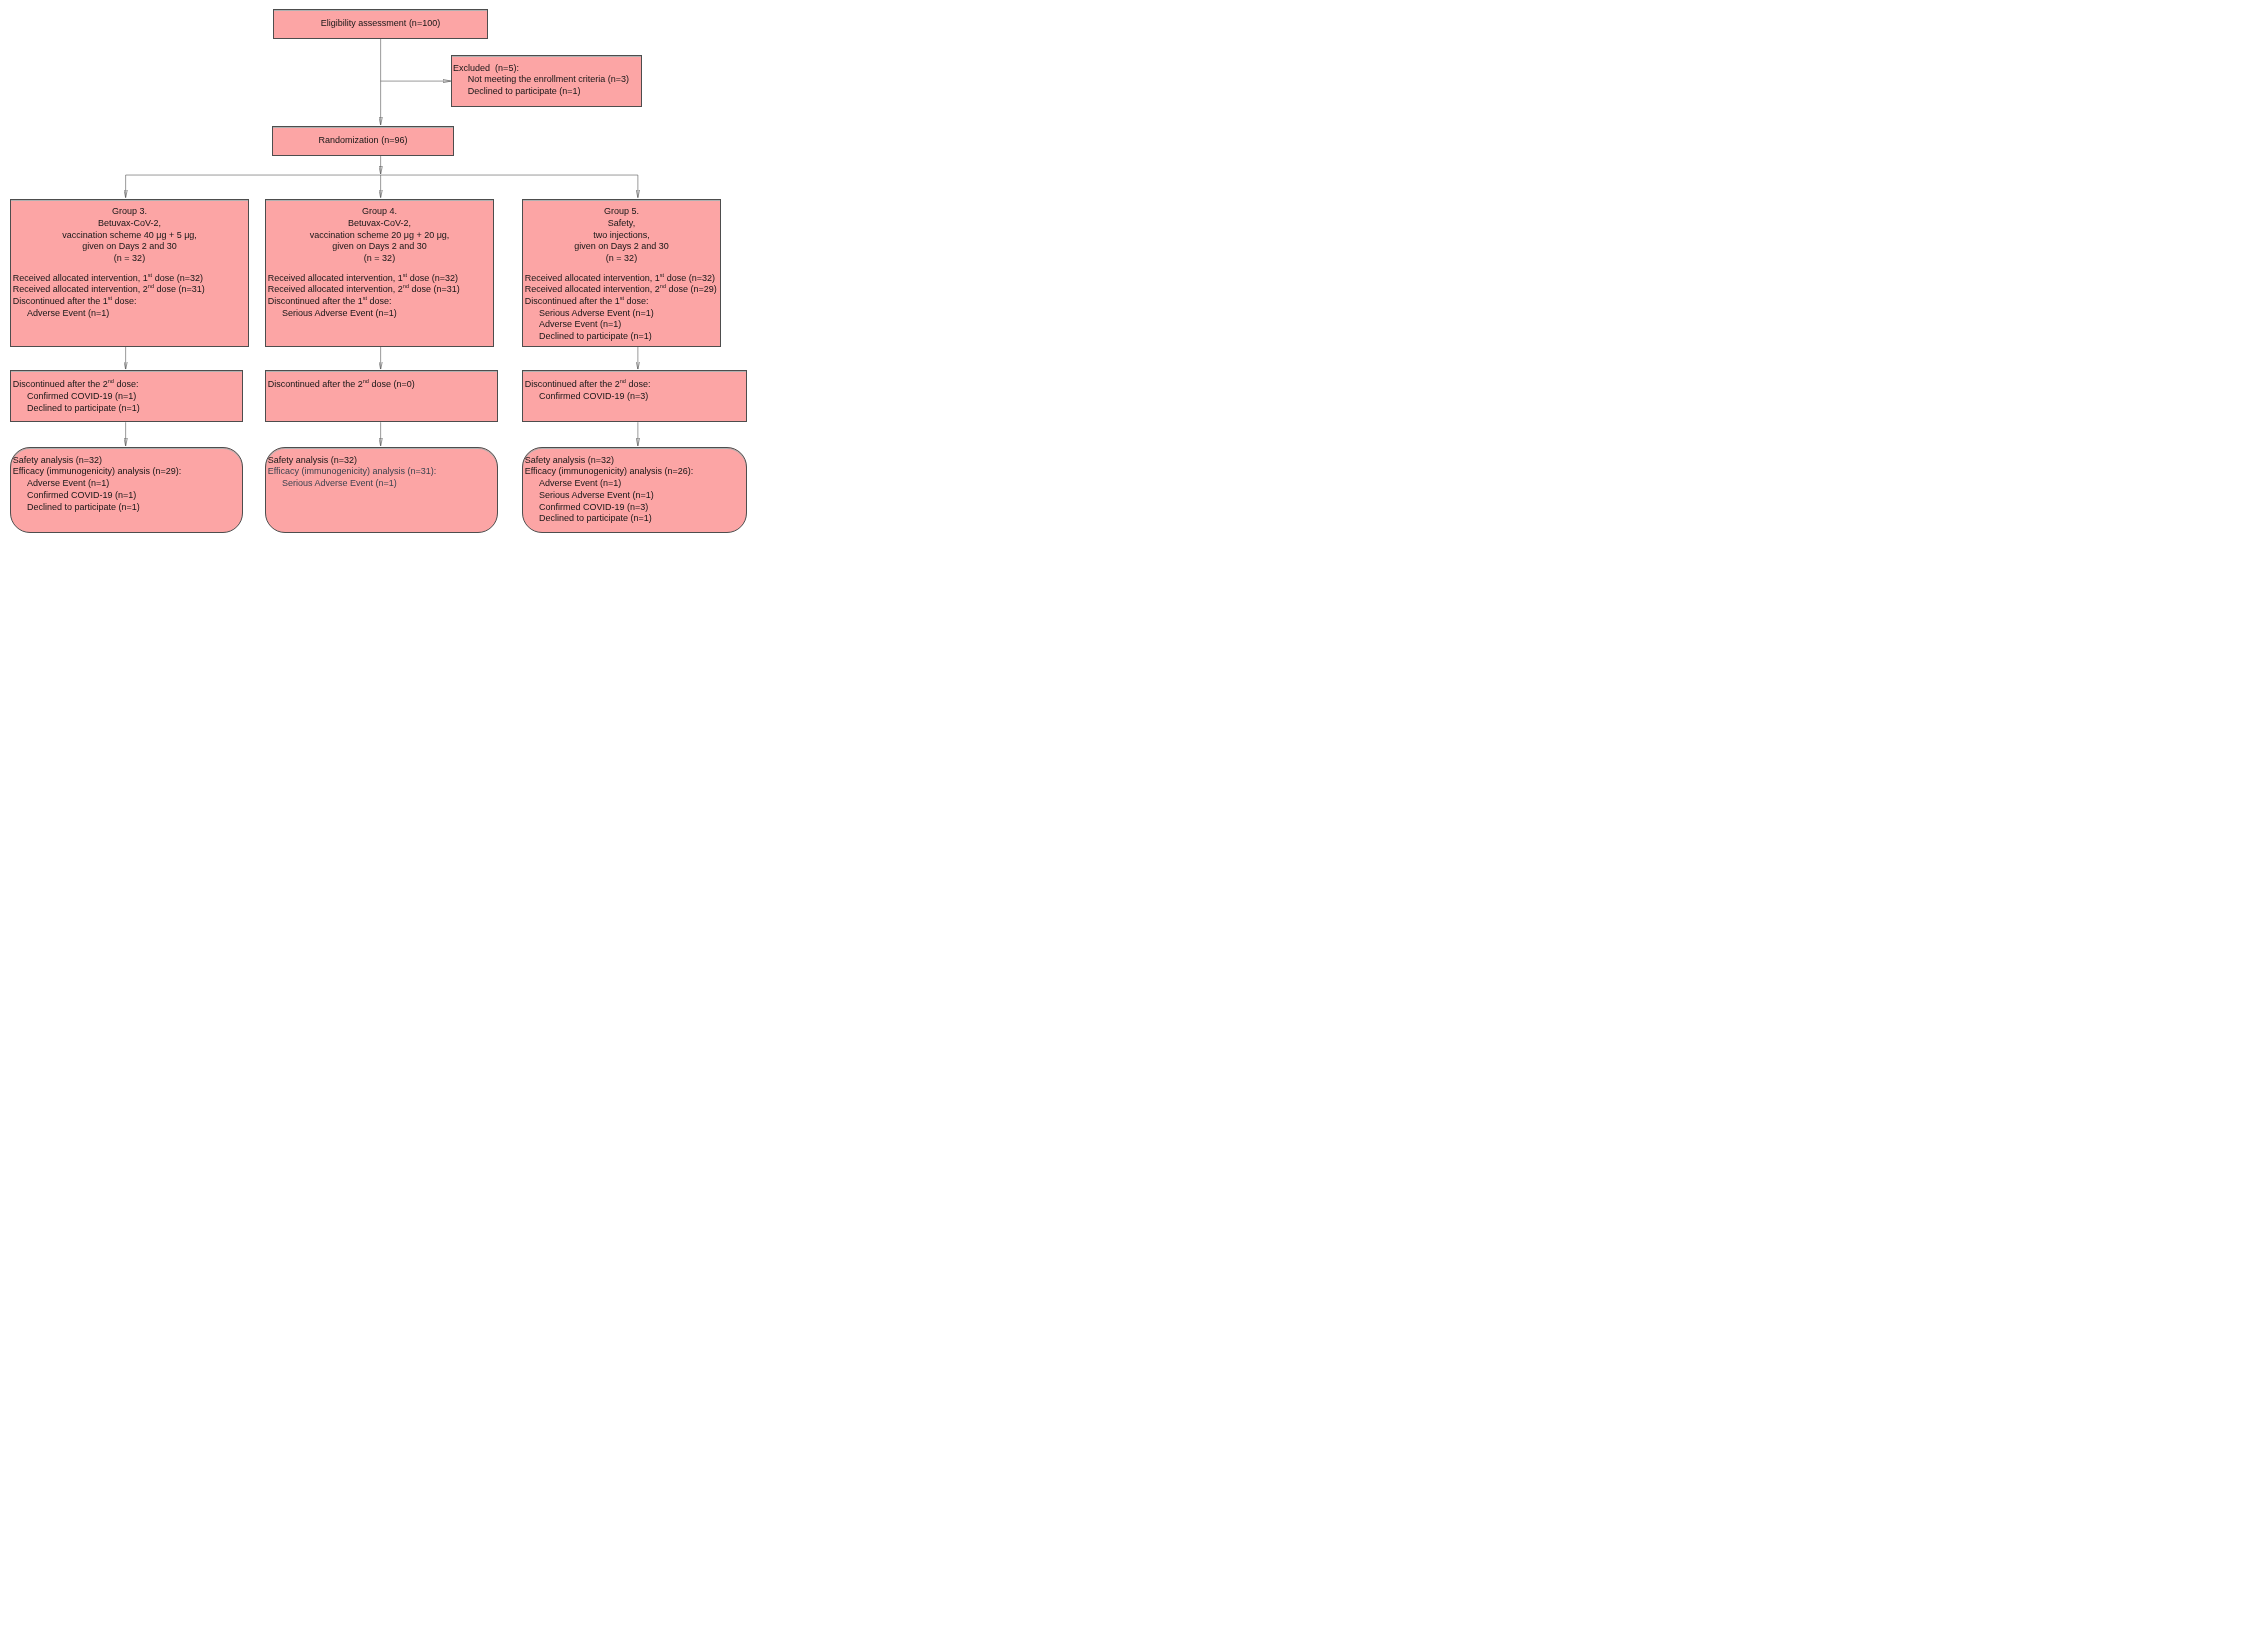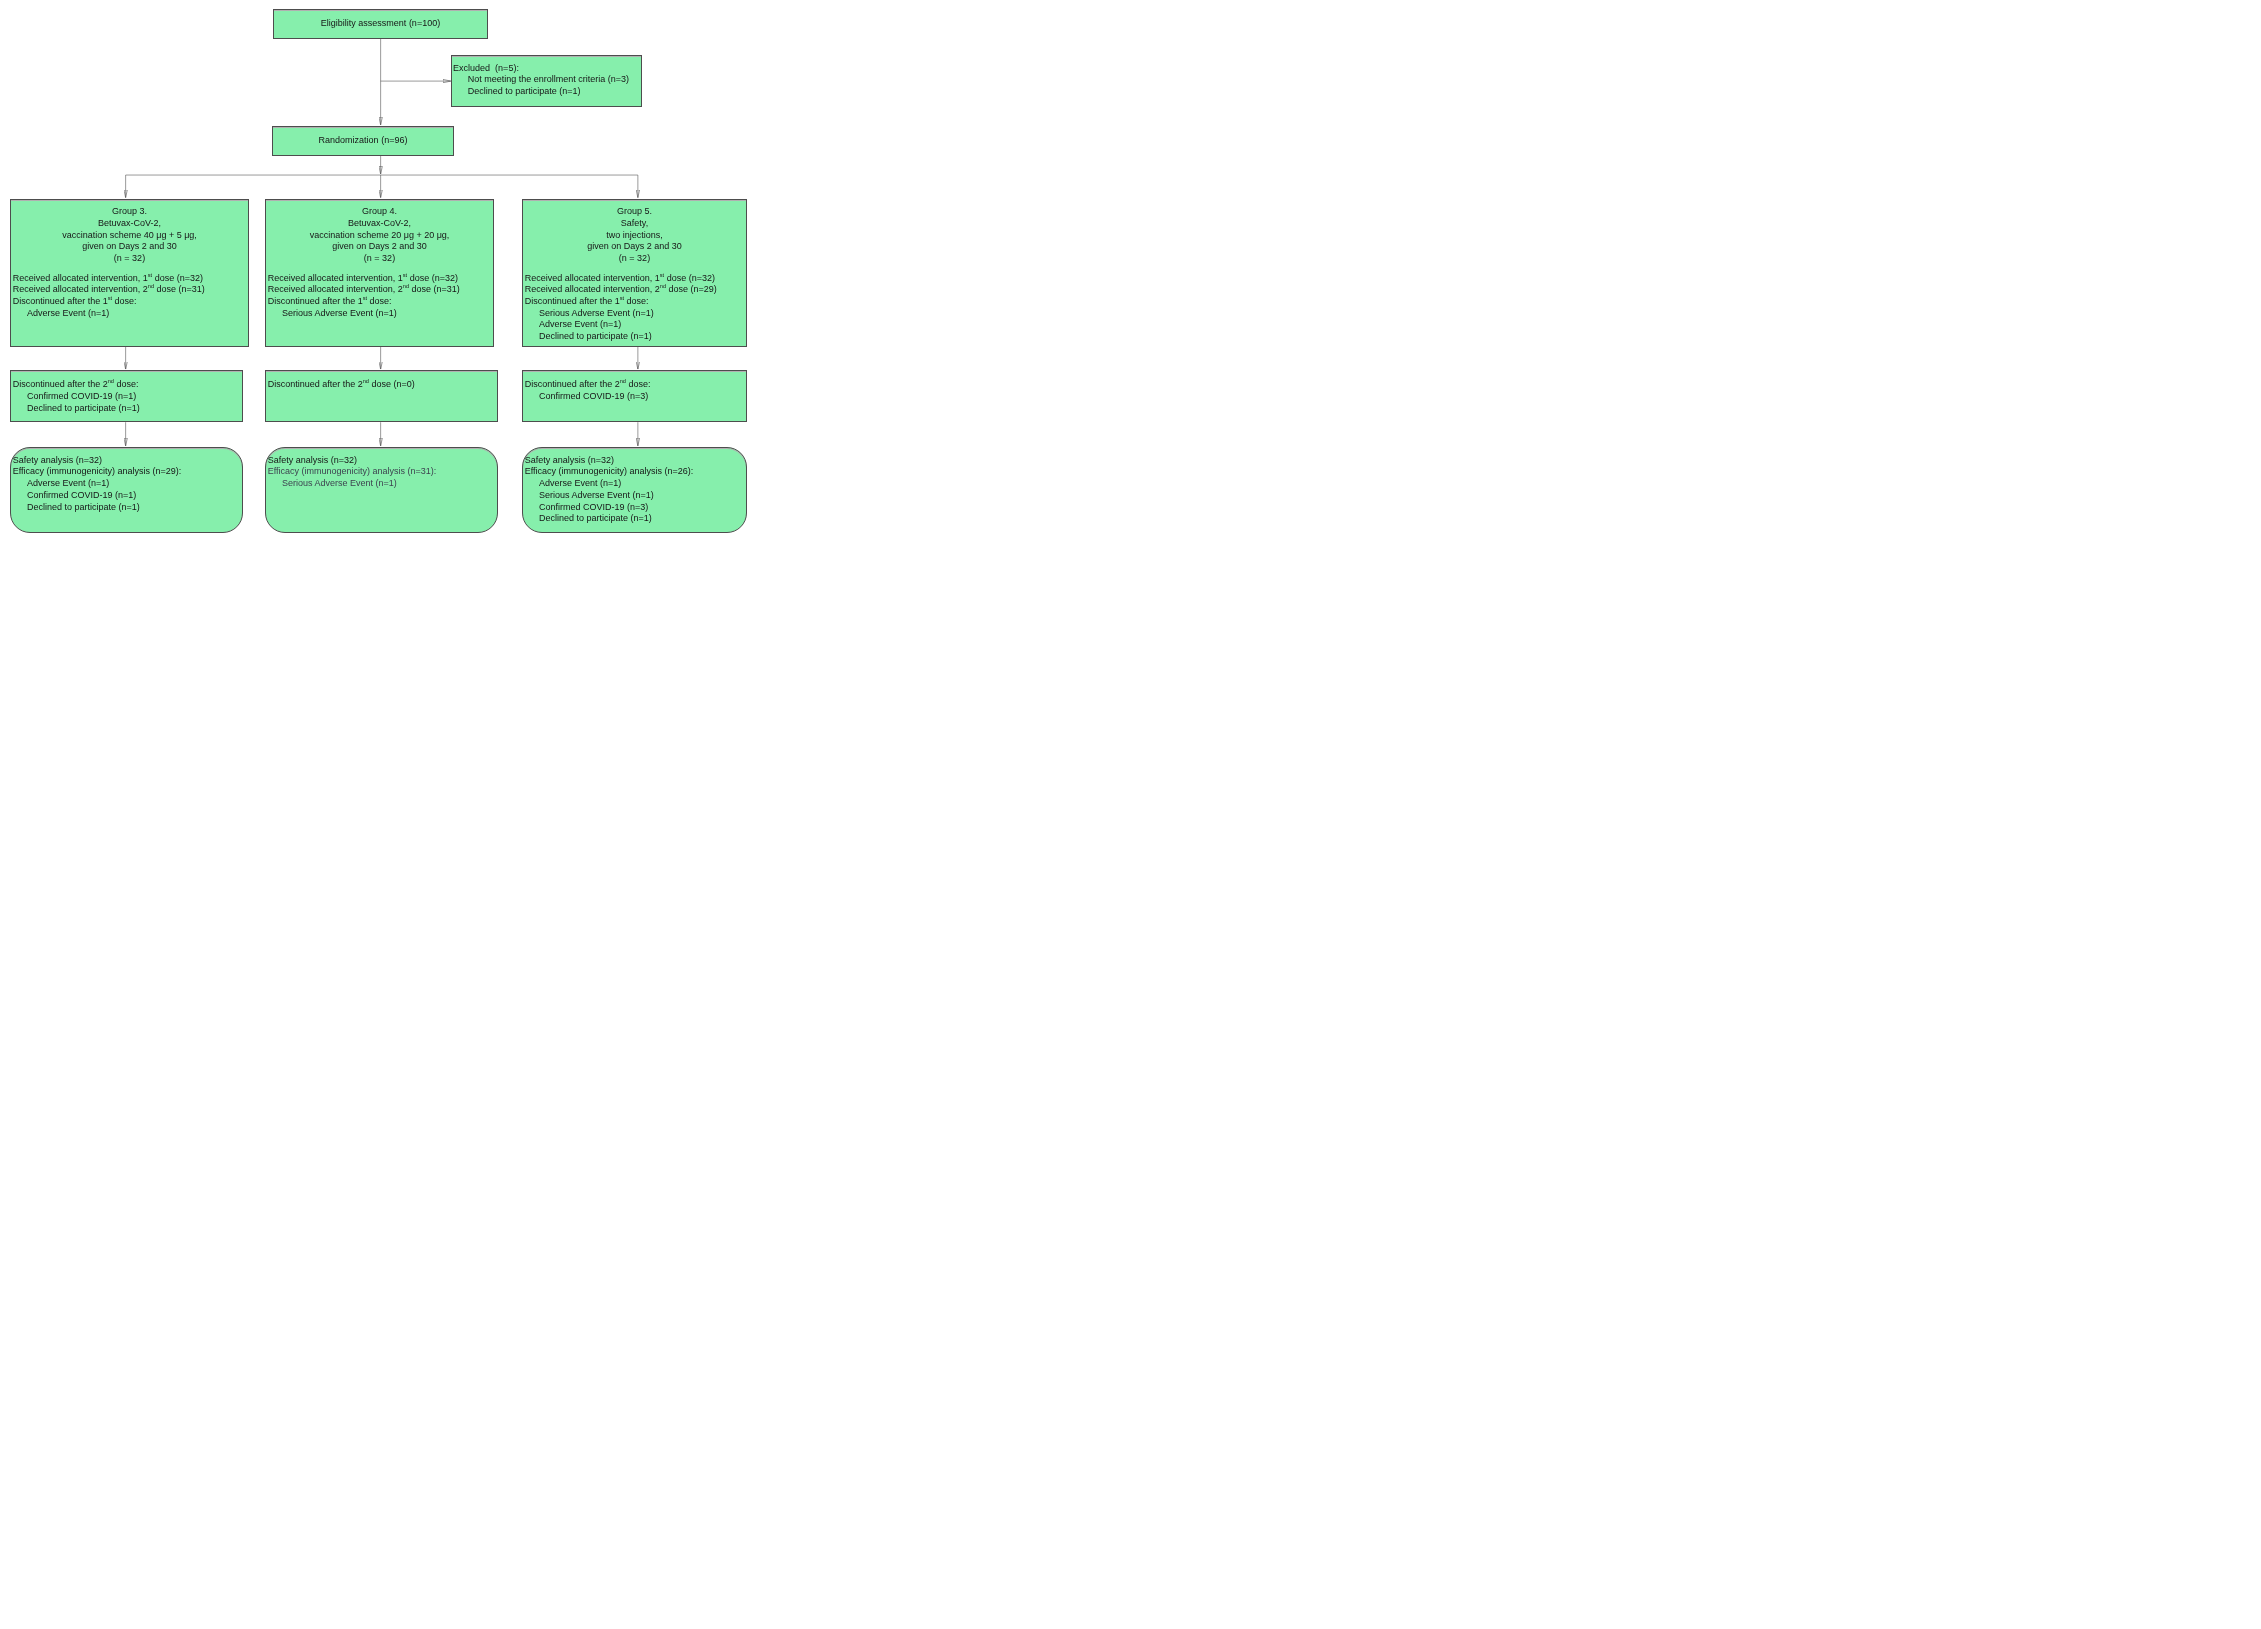--- a/index.html
+++ b/index.html
@@ -6,21 +6,21 @@
   .canvas{
     position:relative;
     width:754px;height:543px;
     background:#ffffff;
     font-family:"Liberation Sans", sans-serif;
     color:#161616;
     overflow:hidden;
   }
   .box{
     position:absolute;
-    background:#86efac;
+    background:#fca5a5;
     border:0.6px solid #4d4d4d;
     box-shadow: inset 0 1.1px 0 #b0b0b0;
     box-sizing:border-box;
   }
   .center-box{display:flex;align-items:center;justify-content:center;}
   .center-box .ln{padding:0;}
   .ln{
     font-size:9px;
     line-height:11.7px;
     white-space:pre-wrap;
@@ -101,21 +101,21 @@
     <div class="ln hdr">given on Days 2 and 30</div>
     <div class="ln hdr">(n = 32)</div>
     <div class="alloc-body">
       <div class="ln">Received allocated intervention, 1<sup>st</sup> dose (n=32)</div>
       <div class="ln">Received allocated intervention, 2<sup>nd</sup> dose (n=31)</div>
       <div class="ln">Discontinued after the 1<sup>st</sup> dose:</div>
       <div class="ln ind">Serious Adverse Event (n=1)</div>
     </div>
   </div>
 
-  <div class="box alloc-box" style="left:522px;top:199px;width:225px;height:148px;">
+  <div class="box alloc-box" style="left:522px;top:199px;width:199px;height:148px;">
     <div class="ln hdr">Group 5.</div>
     <div class="ln hdr">Safety,</div>
     <div class="ln hdr">two injections,</div>
     <div class="ln hdr">given on Days 2 and 30</div>
     <div class="ln hdr">(n = 32)</div>
     <div class="alloc-body">
       <div class="ln">Received allocated intervention, 1<sup>st</sup> dose (n=32)</div>
       <div class="ln">Received allocated intervention, 2<sup>nd</sup> dose (n=29)</div>
       <div class="ln">Discontinued after the 1<sup>st</sup> dose:</div>
       <div class="ln ind">Serious Adverse Event (n=1)</div>

